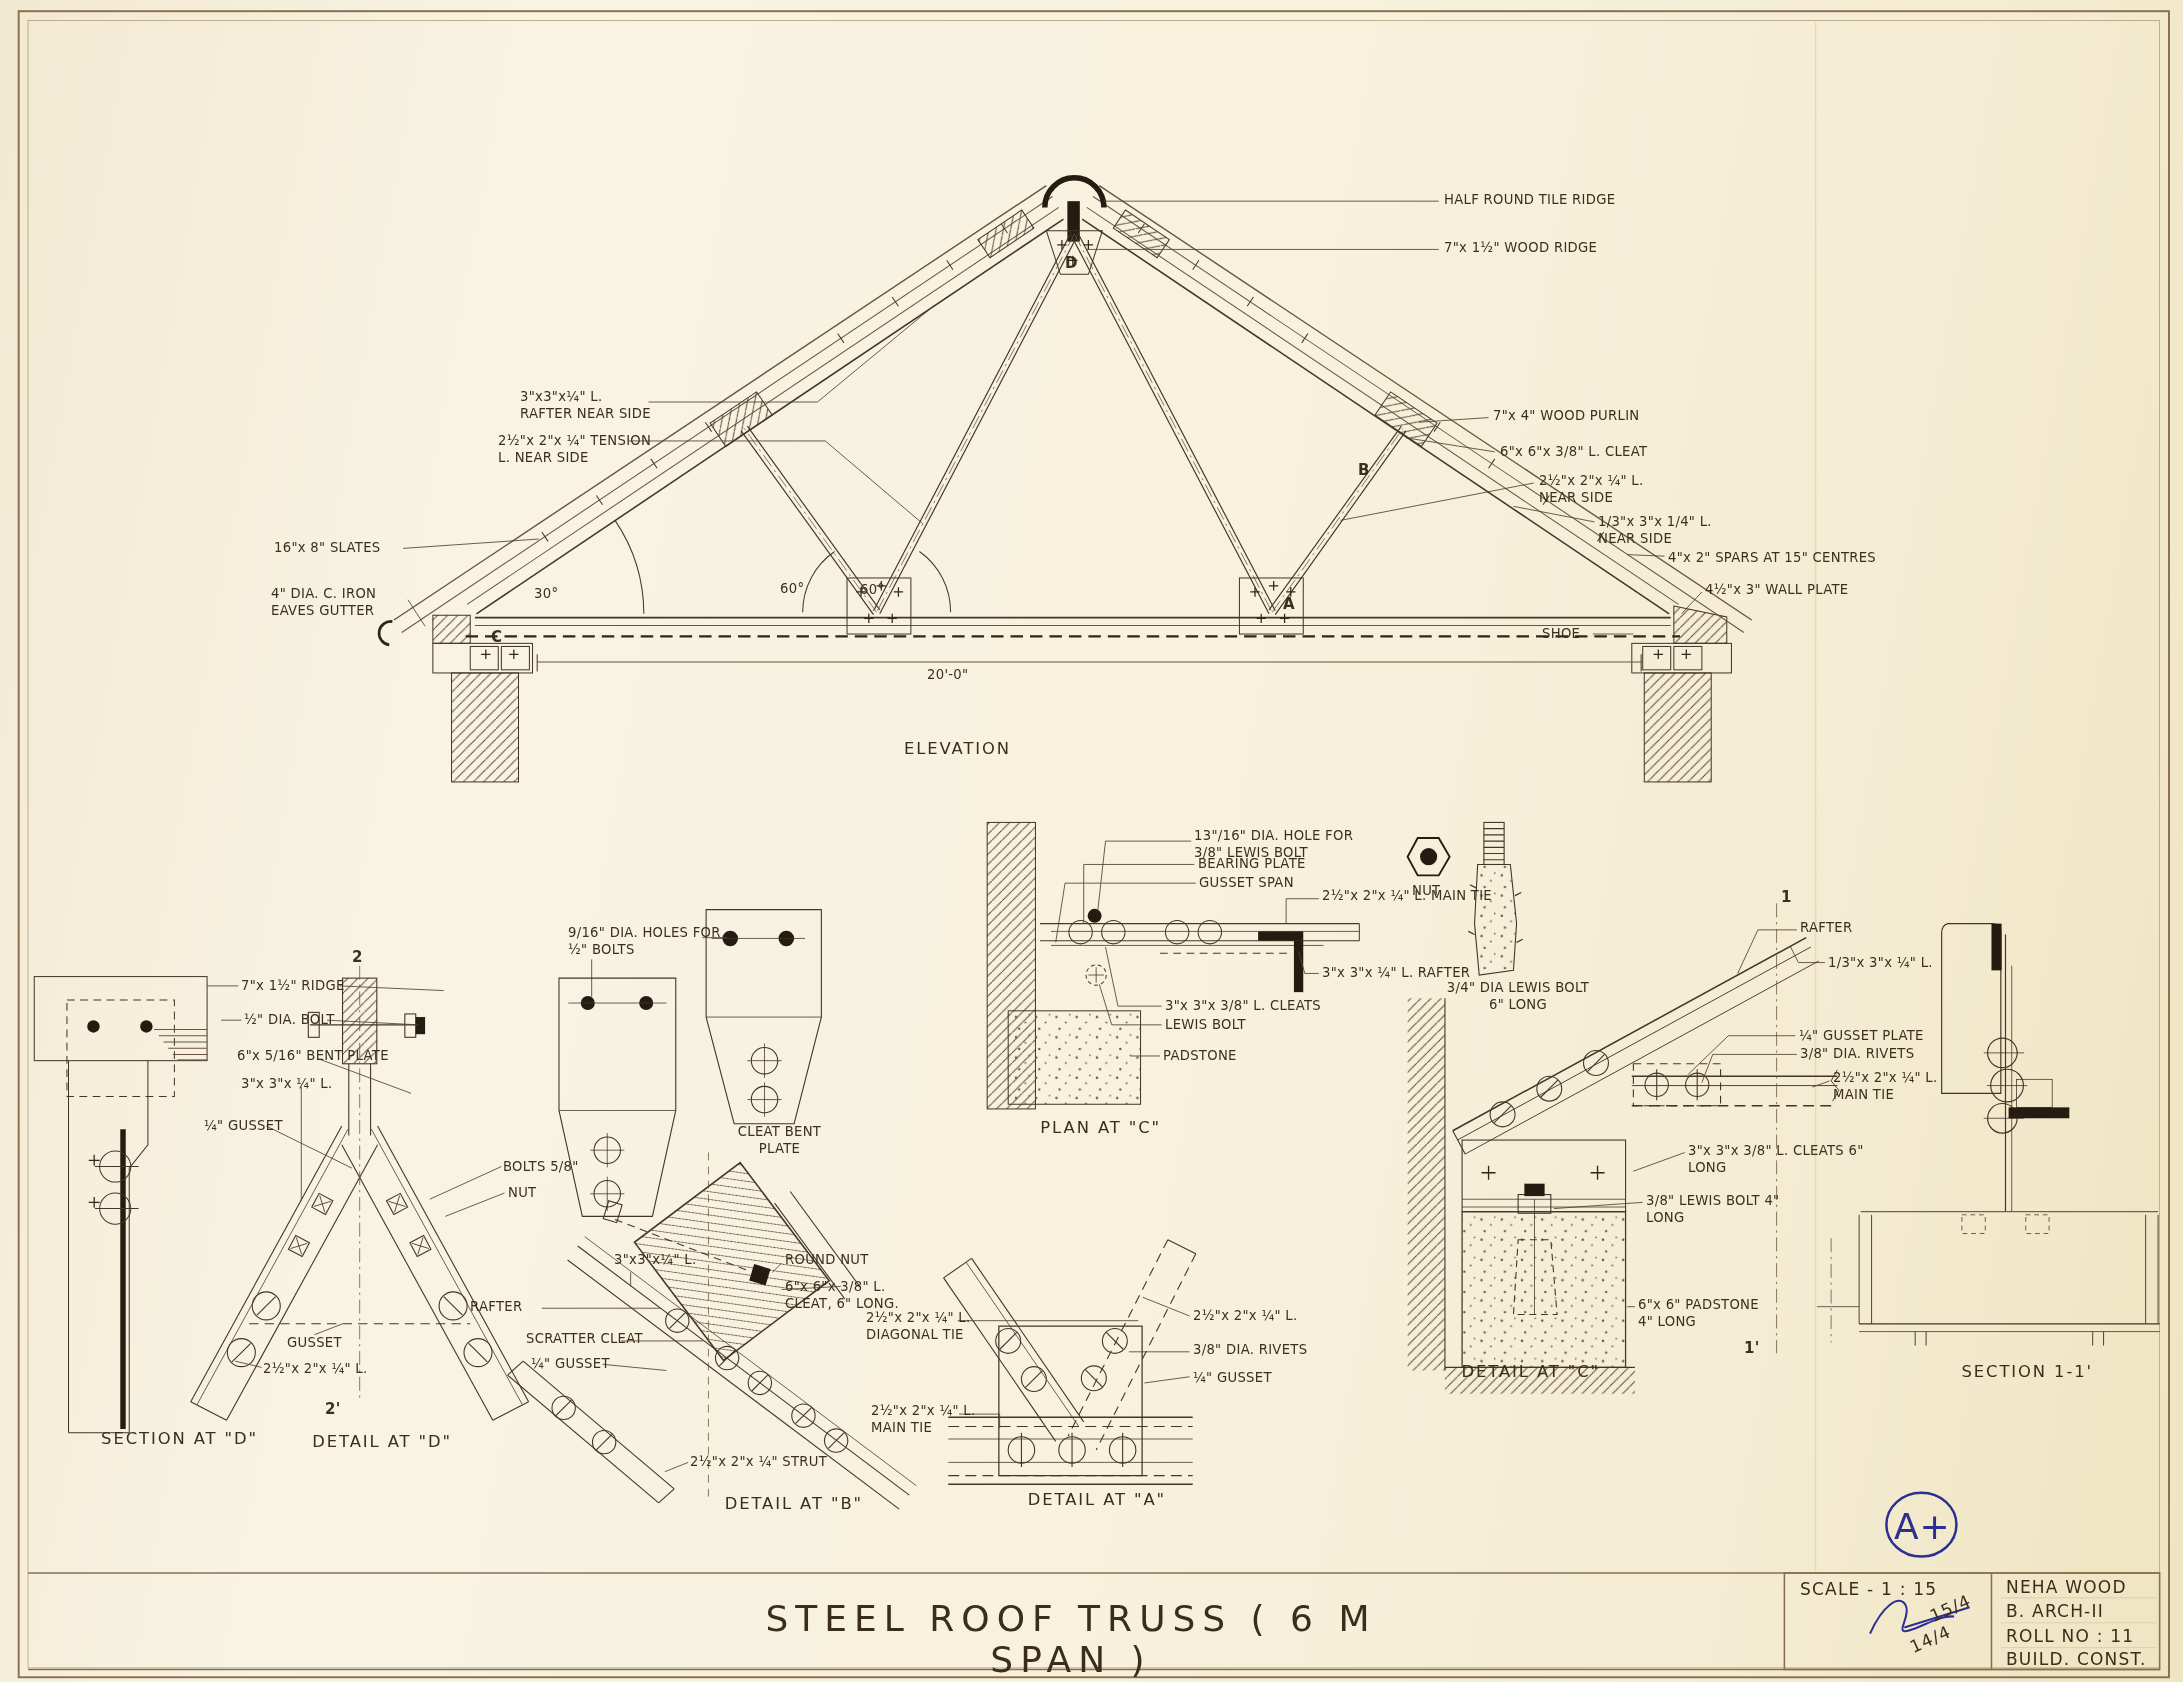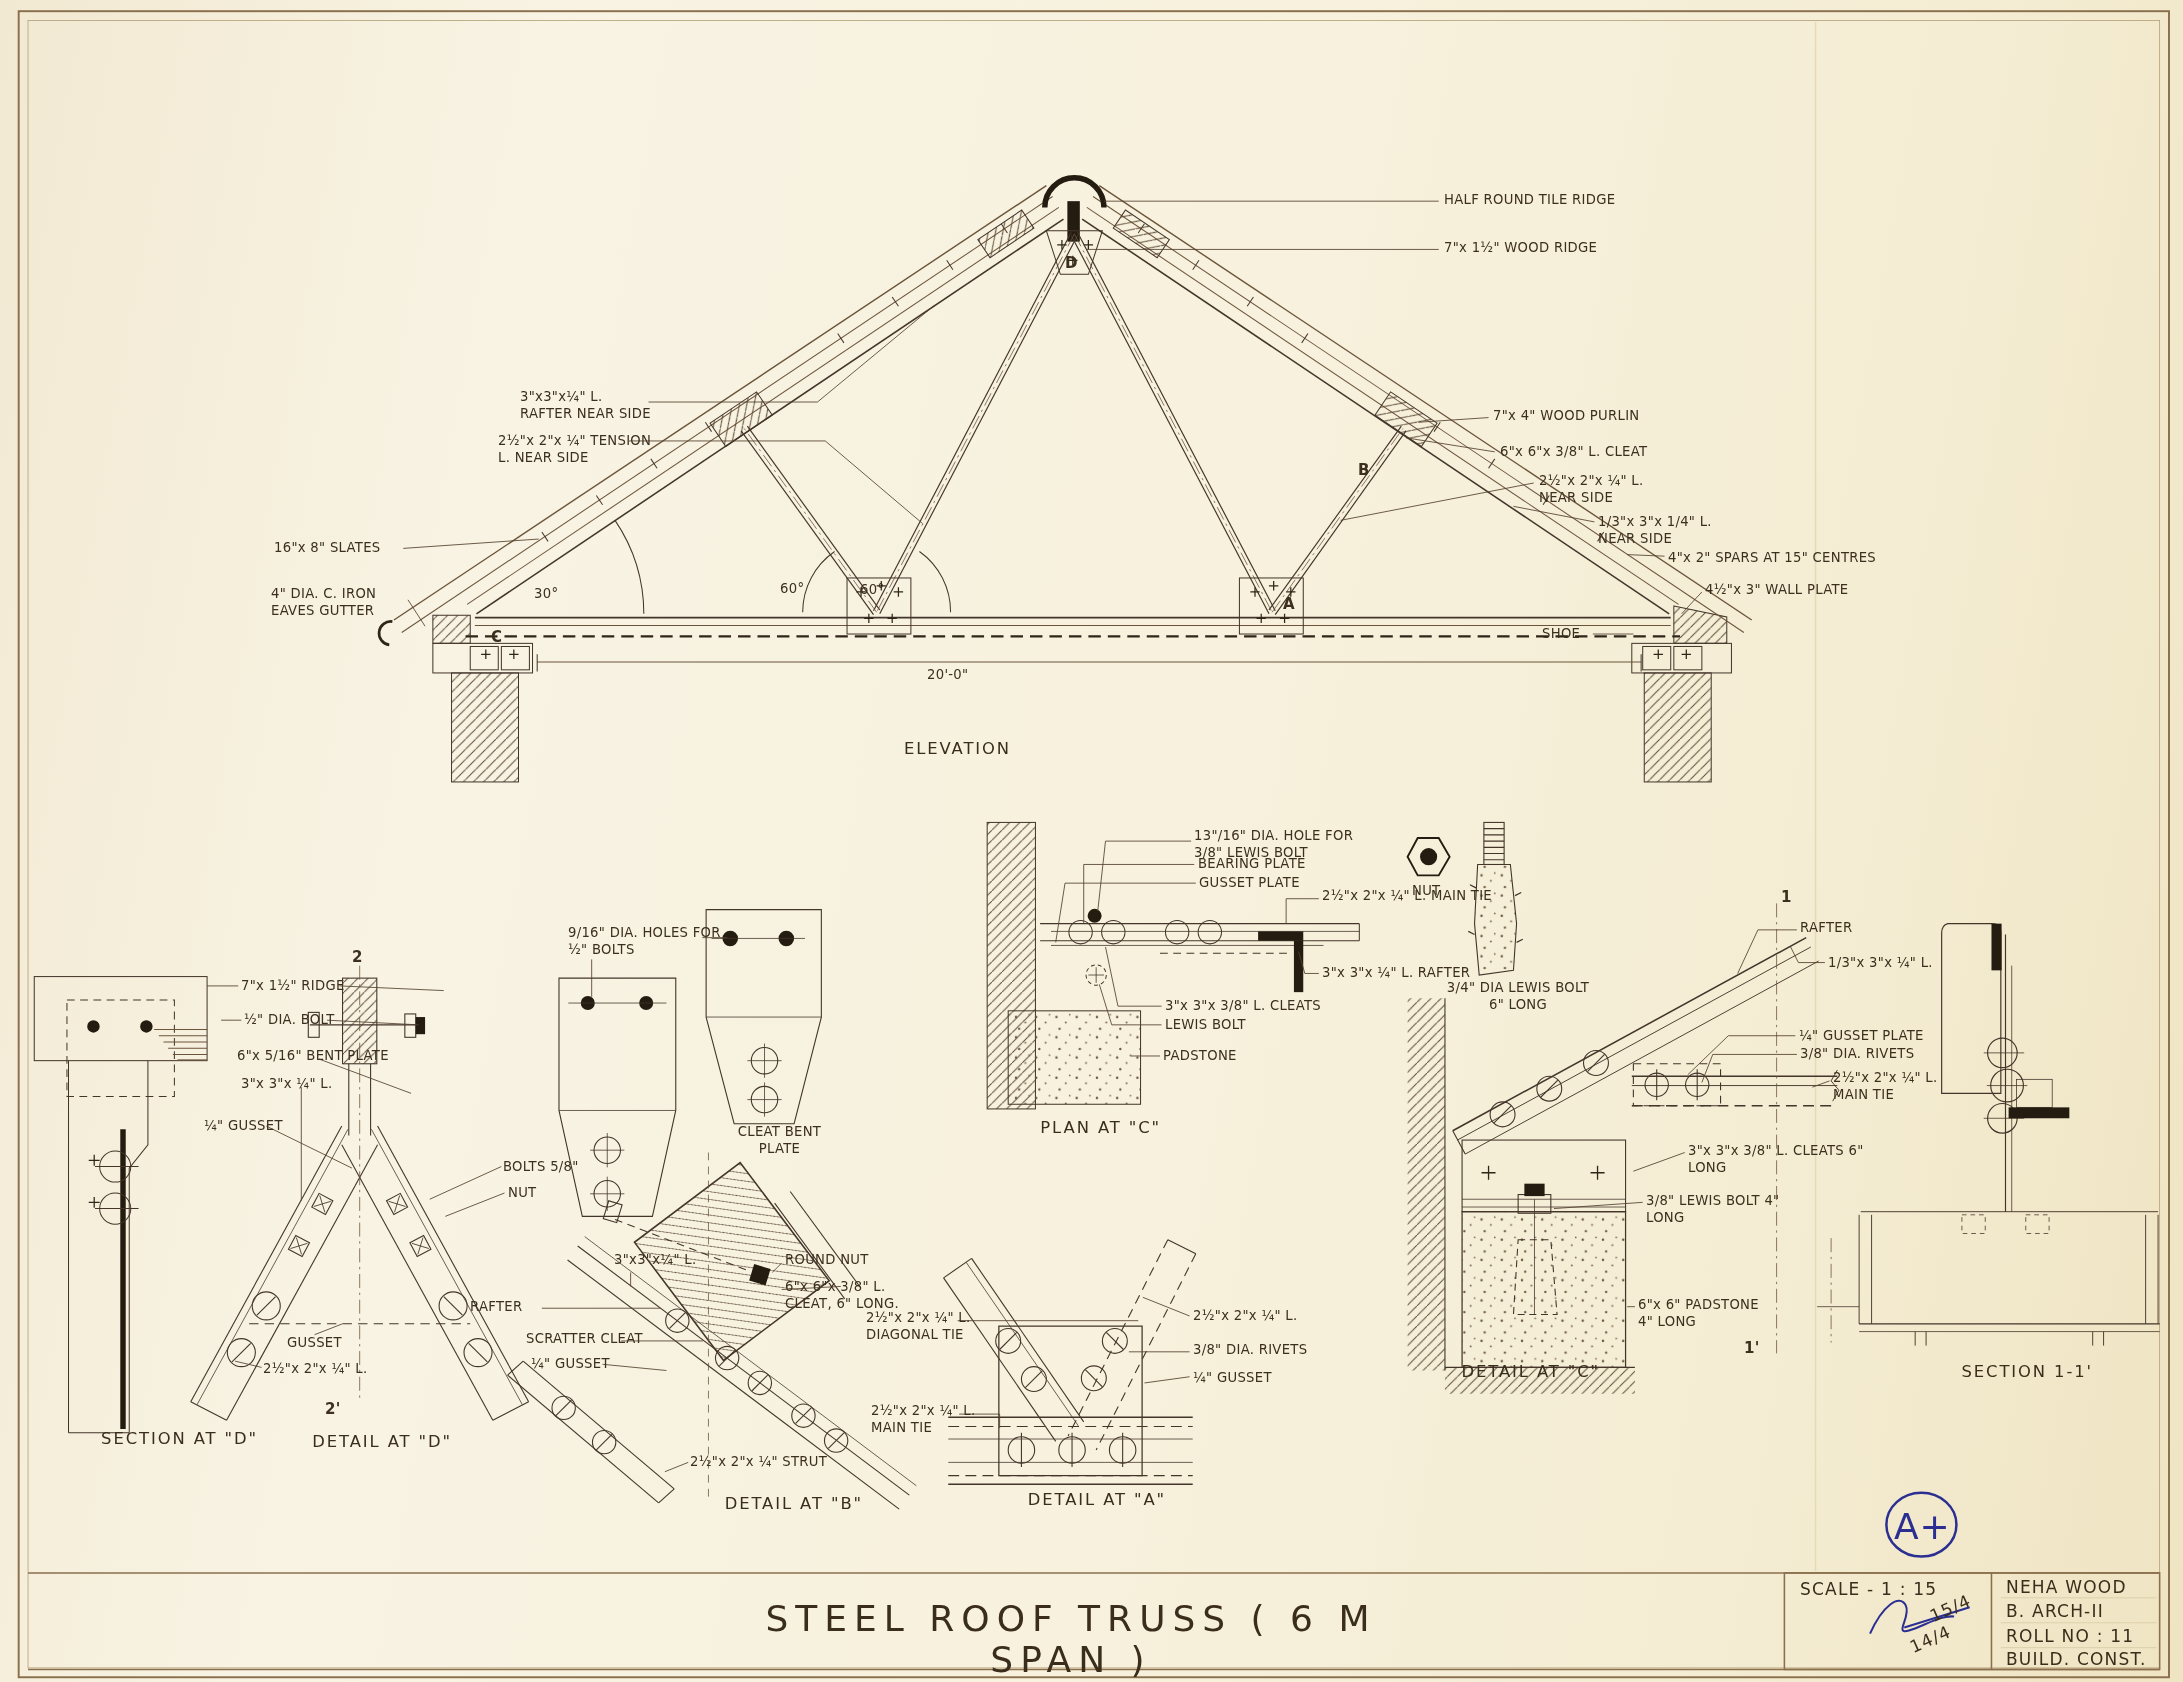--- a/index.html
+++ b/index.html
@@ -533,21 +533,21 @@
 <div class="lbl" style="left:690px;top:1454px;width:183px">2½"x 2"x ¼" STRUT</div>
 <div class="lbl cap" style="left:668px;top:1493px;width:195px">DETAIL AT "B"</div>
 
 <div class="lbl" style="left:1193px;top:1308px;width:136px">2½"x 2"x ¼" L.</div>
 <div class="lbl" style="left:1193px;top:1342px;width:144px">3/8" DIA. RIVETS</div>
 <div class="lbl" style="left:1193px;top:1370px;width:105px">¼" GUSSET</div>
 <div class="lbl cap" style="left:987px;top:1489px;width:179px">DETAIL AT "A"</div>
 
 <div class="lbl" style="left:1194px;top:828px;width:183px">13"/16" DIA. HOLE FOR 3/8" LEWIS BOLT</div>
 <div class="lbl" style="left:1198px;top:856px;width:152px">BEARING PLATE</div>
-<div class="lbl" style="left:1199px;top:875px;width:152px">GUSSET PLATE</div>
+<div class="lbl" style="left:1199px;top:875px;width:152px">GUSSET SPAN</div>
 <div class="lbl" style="left:1322px;top:888px;width:206px">2½"x 2"x ¼" L. MAIN TIE</div>
 <div class="lbl" style="left:1322px;top:965px;width:183px">3"x 3"x ¼" L. RAFTER</div>
 <div class="lbl" style="left:1165px;top:998px;width:191px">3"x 3"x 3/8" L. CLEATS</div>
 <div class="lbl" style="left:1165px;top:1017px;width:113px">LEWIS BOLT</div>
 <div class="lbl" style="left:1163px;top:1048px;width:105px">PADSTONE</div>
 <div class="lbl cap" style="left:1017px;top:1117px;width:144px">PLAN AT "C"</div>
 
 <div class="lbl" style="left:1412px;top:883px;width:47px">NUT</div>
 <div class="lbl ctr" style="left:1442px;top:980px;width:152px">3/4" DIA LEWIS BOLT 6" LONG</div>
 

